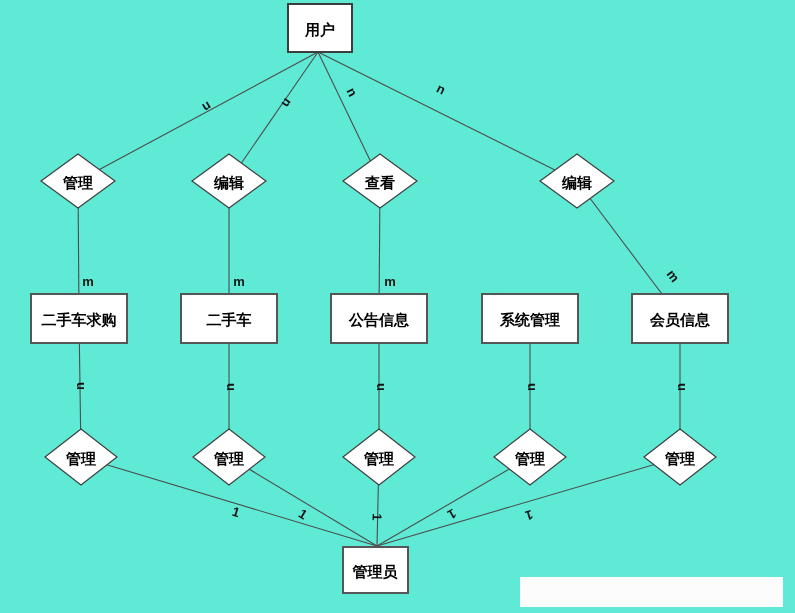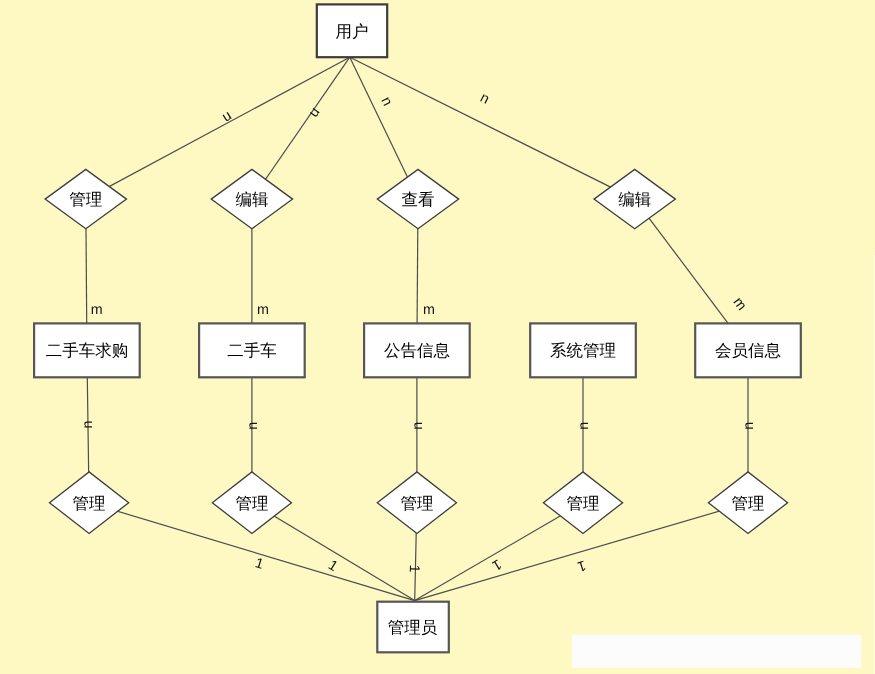--- a/index.html
+++ b/index.html
@@ -8,21 +8,22 @@
     background: #ffffff;
     width: 795px;
     height: 613px;
     overflow: hidden;
     font-family: "Liberation Sans", sans-serif;
   }
   .stage {
     position: relative;
     width: 795px;
     height: 613px;
-    background: #fef9c3;
+    background: #5eead4;
+    font-weight: bold;
   }
   svg { display: block; }
   .edge {
     stroke: #4d4d4d;
     stroke-width: 1.1;
     fill: none;
   }
   .shape-rect {
     fill: #ffffff;
     stroke: #565656;

